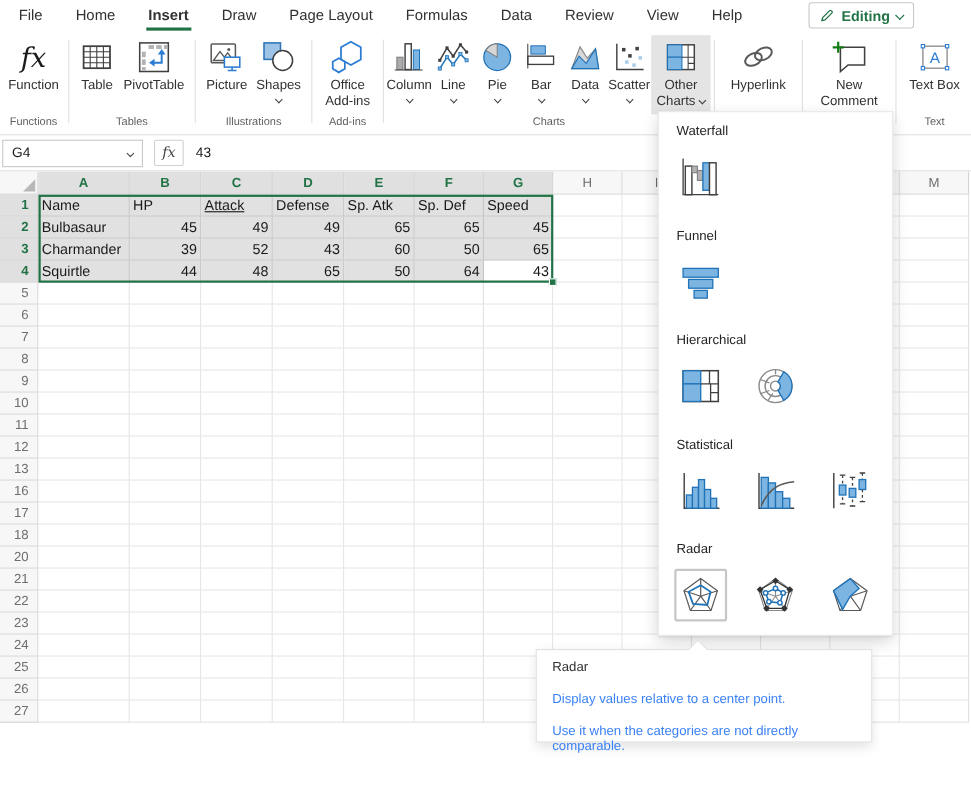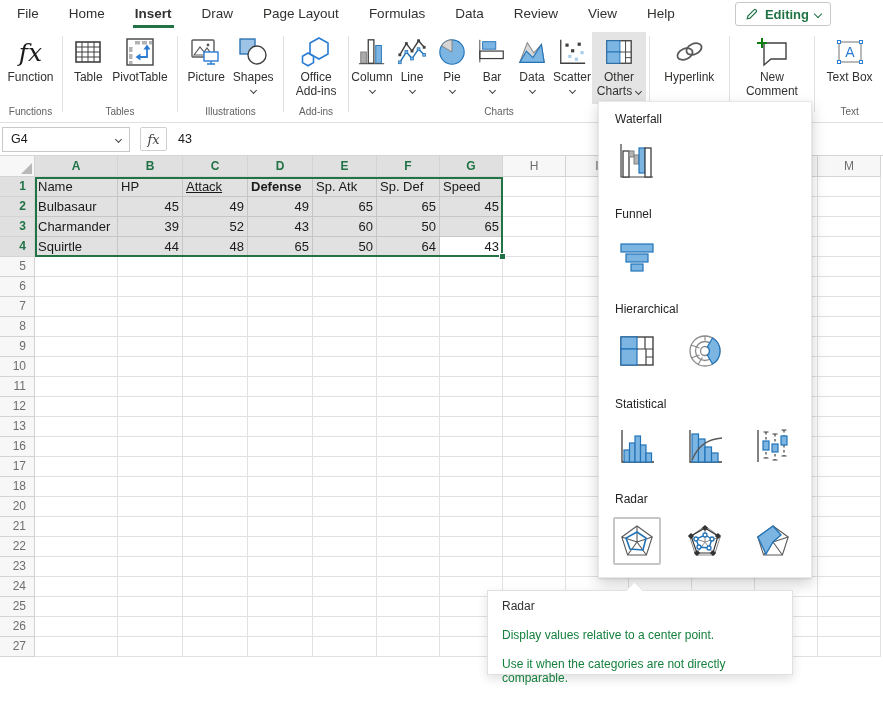--- a/index.html
+++ b/index.html
@@ -76,21 +76,21 @@
   .chart-item { width:48px; height:48px; display:flex; align-items:center; justify-content:center;
     border:2px solid transparent; border-radius:2px; }
   .chart-item.selected { border-color:#c8c6c4; }
 
   
   .tooltip { position:absolute; left:487px; top:590px; width:306px; height:85px; background:#fff;
     border:1px solid #e0e0e0; box-shadow:0 4px 10px rgba(0,0,0,0.12); z-index:20; padding:8px 14px; }
   .tooltip .notch { position:absolute; left:140px; top:-7px; width:13px; height:13px; background:#fff;
     border-left:1px solid #e0e0e0; border-top:1px solid #e0e0e0; transform:rotate(45deg); }
   .tt-title { font-size:12px; color:#323130; margin-bottom:15px; }
-  .tt-line { font-size:12px; color:#15803d; margin-bottom:15px; }
+  .tt-line { font-size:12px; color:#3b82f6; margin-bottom:15px; }
 </style>
 </head>
 <body>
 
 <div class="menubar">
   <div id="menu-tabs" style="display:flex;">
       <div class="mtab">File</div>
       <div class="mtab">Home</div>
       <div class="mtab active">Insert</div>
       <div class="mtab">Draw</div>
@@ -393,21 +393,21 @@
       <div class="hcell" style="width: 63px;">J</div>
       <div class="hcell" style="width: 63px;">K</div>
       <div class="hcell" style="width: 63px;">L</div>
       <div class="hcell" style="width: 63px;">M</div>
     </div>
     <div class="grow">
       <div class="rowhead sel">1</div>
       <div class="cell selcell" style="width: 83px;">Name</div>
       <div class="cell selcell" style="width: 65px;">HP</div>
       <div class="cell selcell" style="width: 65px; text-decoration: underline;">Attack</div>
-      <div class="cell selcell" style="width: 65px; font-weight: bold;">Defense</div>
+      <div class="cell selcell" style="width: 65px;">Defense</div>
       <div class="cell selcell" style="width: 64px;">Sp. Atk</div>
       <div class="cell selcell" style="width: 63px;">Sp. Def</div>
       <div class="cell selcell" style="width: 63px;">Speed</div>
       <div class="cell" style="width: 63px;"></div>
       <div class="cell" style="width: 63px;"></div>
       <div class="cell" style="width: 63px;"></div>
       <div class="cell" style="width: 63px;"></div>
       <div class="cell" style="width: 63px;"></div>
       <div class="cell" style="width: 63px;"></div>
     </div>

